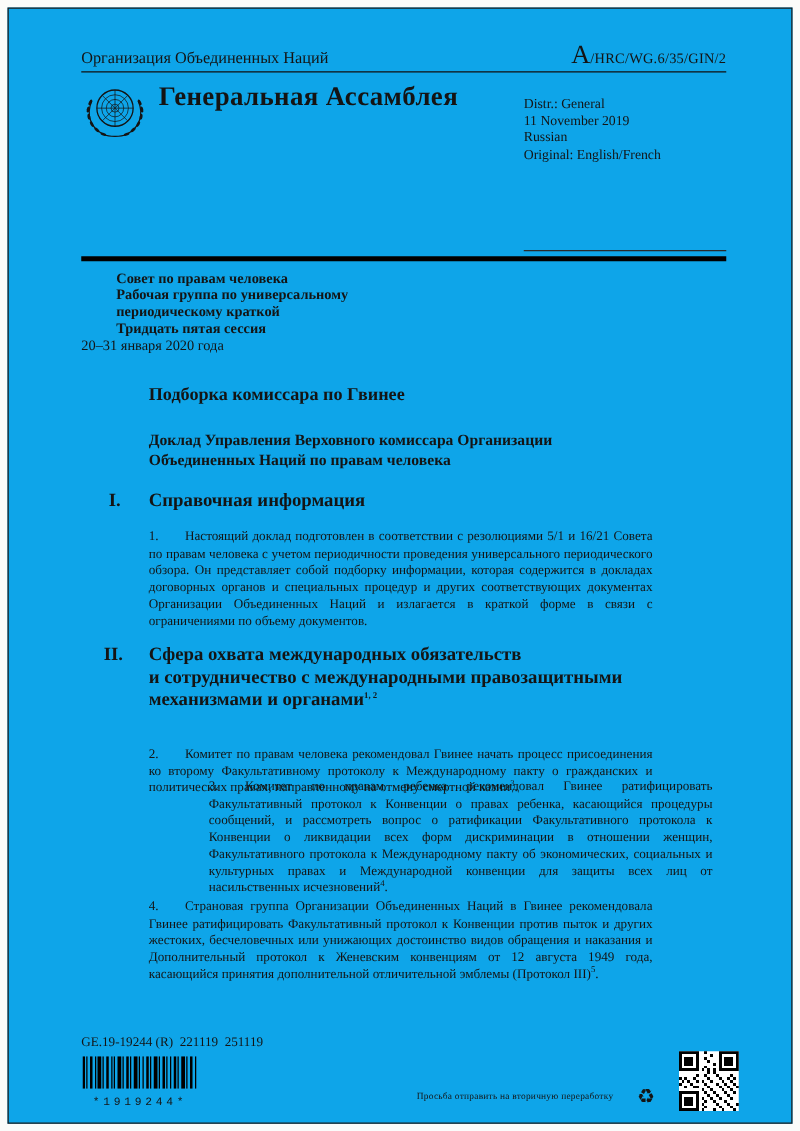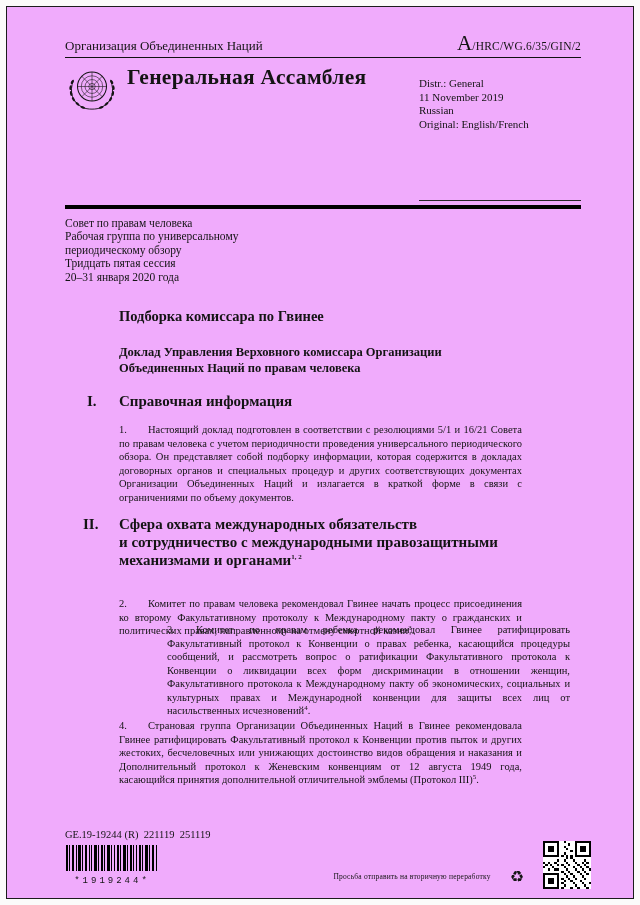--- a/index.html
+++ b/index.html
@@ -4,38 +4,38 @@
 <style>
   * { margin:0; padding:0; box-sizing:border-box; }
   html,body { background:#fbfbfa; }
   body {
     width:640px; height:905px; position:relative;
     font-family:"Liberation Serif","DejaVu Serif",serif;
     color:#141414;
   }
   .page {
     position:absolute; left:6px; top:6px; right:6px; bottom:6px;
-    border:1.5px solid #1c1c1c; background:#f0abfc; overflow:hidden;
+    border:1.5px solid #1c1c1c; background:#0ea5e9; overflow:hidden;
   }
   .page > * { position:absolute; }
 
   .header-row { left:58px; right:52px; top:24px; display:flex; justify-content:space-between; align-items:baseline; }
   .org-name { font-size:13px; }
   .doc-symbol { font-size:11.5px; letter-spacing:.2px; white-space:nowrap; }
   .doc-symbol .big { font-size:21px; }
 
   .thin-rule  { left:58px; right:52px; top:50px; border-top:1px solid #111; height:0; }
   .emblem     { left:56px; top:54px; }
   .assembly-title { left:120px; top:58px; font-size:21.5px; font-weight:bold; letter-spacing:.3px; white-space:nowrap; }
   .distr-block { left:412px; top:70px; font-size:11px; line-height:13.6px; }
   .distr-rule { left:412px; right:52px; top:193px; border-top:1px solid #2a2a2a; height:0; }
   .thick-rule { left:58px; right:52px; top:198px; height:4px; background:#000; }
 
   .session { left:58px; top:210px; font-size:11.5px; line-height:13.4px; }
-  .session .b { font-weight:normal; }
+  .session .b { font-weight:bold;margin-left:28px; }
 
   .doc-title    { left:112px; top:301px; font-size:14.5px; font-weight:bold; white-space:nowrap; }
   .doc-subtitle { left:112px; top:337px; width:392px; font-size:12.5px; font-weight:bold; line-height:16.2px; }
 
   .sec { left:112px; font-weight:bold; }
   .sec .sec-num { position:absolute; }
   .sec .h-line { white-space:nowrap; }
   #sec1 { top:386px; font-size:15px; }
   #sec1 .sec-num { left:-32px; top:0; }
   #sec2 { top:508px; font-size:15px; line-height:18.2px; }
@@ -104,21 +104,21 @@
     <div>Russian</div>
     <div>Original: English/French</div>
   </div>
 
   <div class="distr-rule"></div>
   <div class="thick-rule"></div>
 
   <div class="session">
     <div class="b">Совет по правам человека</div>
     <div class="b">Рабочая группа по универсальному</div>
-    <div class="b">периодическому обзору</div>
+    <div class="b">периодическому краткой</div>
     <div class="b">Тридцать пятая сессия</div>
     <div>20–31 января 2020 года</div>
   </div>
 
   <div class="doc-title">Подборка комиссара по Гвинее</div>
   <div class="doc-subtitle">Доклад Управления Верховного комиссара Организации Объединенных Наций по правам человека</div>
 
   <div class="sec" id="sec1">
     <span class="sec-num">I.</span>
     <div class="h-line"><span>Справочная информация</span><sup></sup></div>

